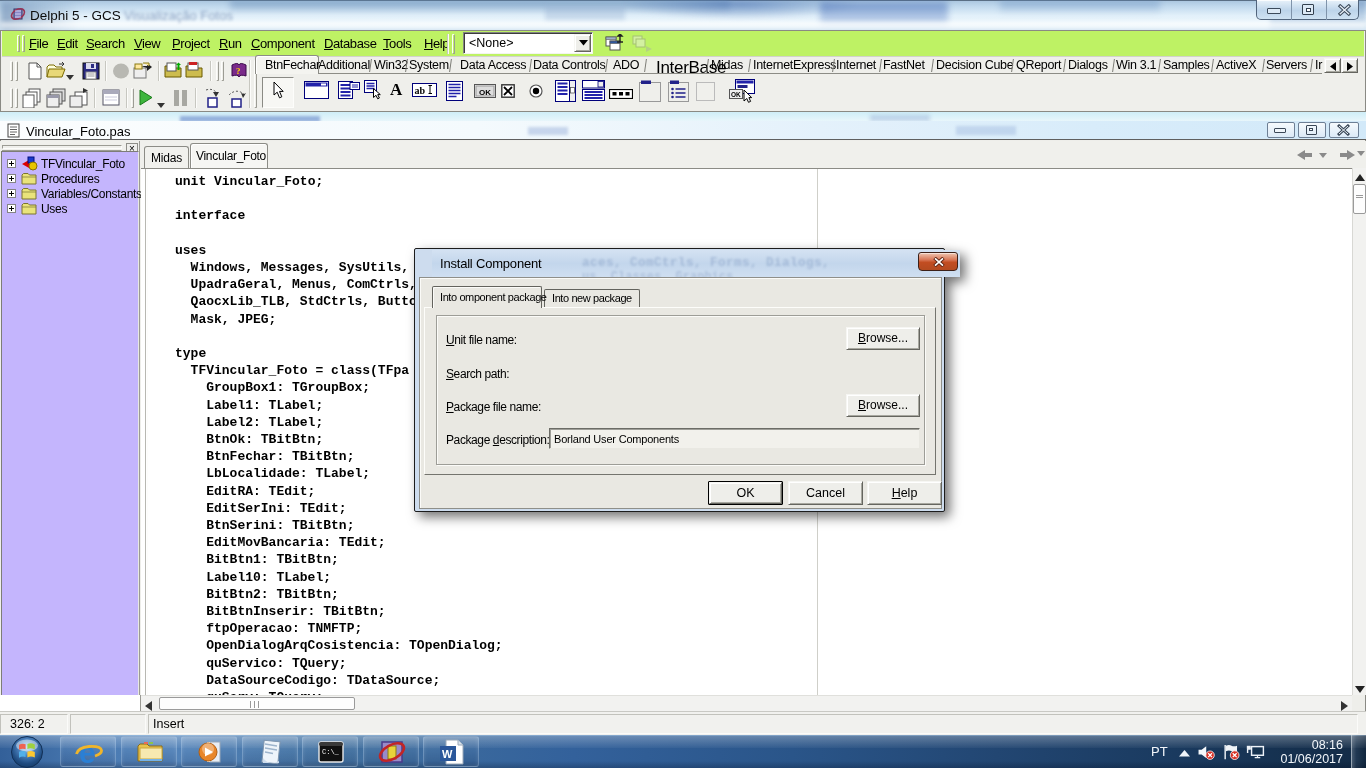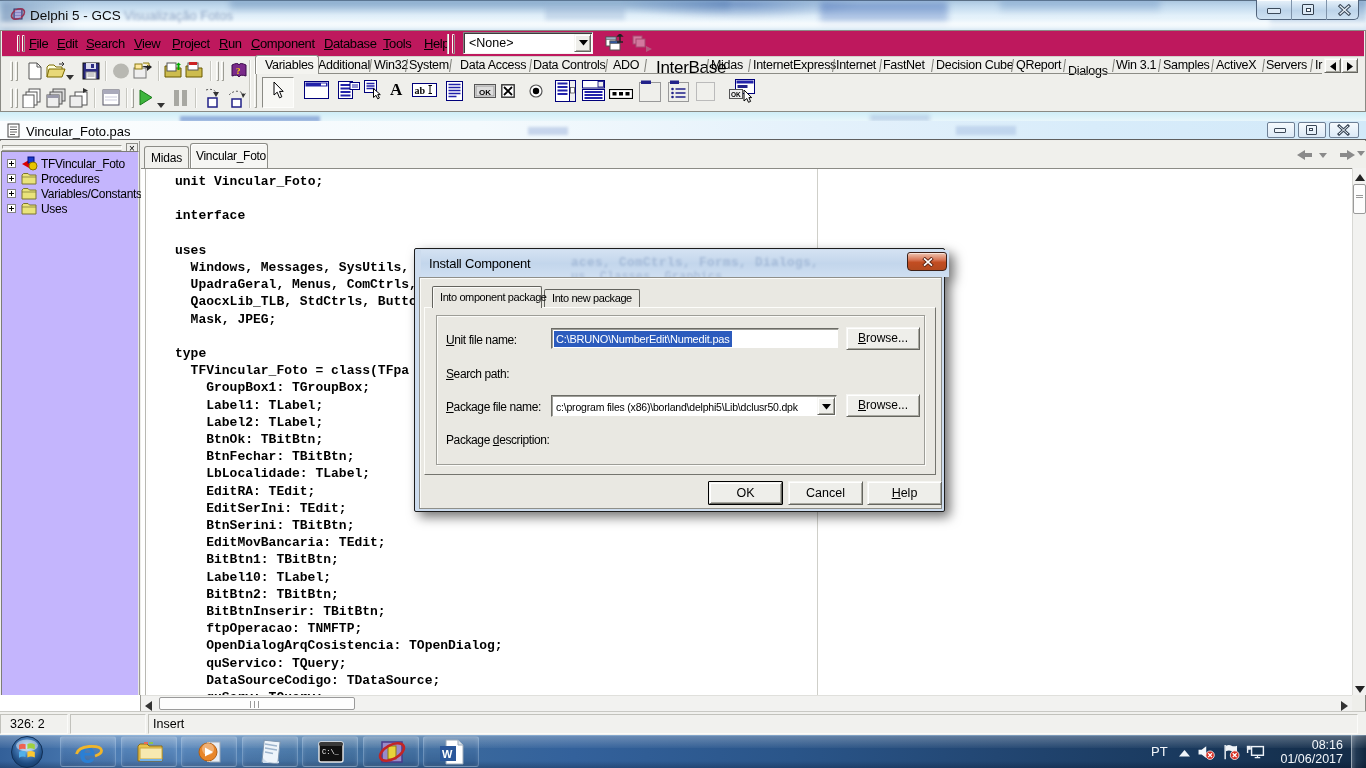--- a/index.html
+++ b/index.html
@@ -37,21 +37,21 @@
     <div class="ab" style="left:48.5px;top:7.5px;width:5px;height:4px;border:1.5px solid #33404f;background:#fff"></div>
     <svg class="ab" style="left:80px;top:4px" width="15" height="12" viewBox="0 0 15 12">
         <path d="M2 1 L13 11 M13 1 L2 11" stroke="#3c4a5a" stroke-width="3.4"></path>
         <path d="M2.8 1.8 L12.2 10.2 M12.2 1.8 L2.8 10.2" stroke="#e8f0f8" stroke-width="1.3"></path>
       </svg>
   </div>
 </div>
 
 <div class="ab" style="left:0;top:30px;width:1366px;height:705px;background:#eeeeea;border:1px solid #8a8a84;border-bottom:none"></div>
 
-<div class="ab" style="left:2px;top:31px;width:1362px;height:26px;background:#be185d;border-bottom:1px solid #d2d2cb">
+<div class="ab" style="left:2px;top:31px;width:1362px;height:26px;background:#bef264;border-bottom:1px solid #d2d2cb">
   <div class="ab grip" style="left:15px;top:4px;height:17px"></div>
   <div class="ab grip" style="left:20px;top:4px;height:17px"></div>
   <div id="menu" class="ab" style="left:0;top:5px;font-size:13px;letter-spacing:-0.4px;color:#000;width:1360px;height:18px">
       <span class="ab" style="left:27px;top:0;white-space:nowrap"><u>F</u>ile</span>
       <span class="ab" style="left:55px;top:0;white-space:nowrap"><u>E</u>dit</span>
       <span class="ab" style="left:84px;top:0;white-space:nowrap"><u>S</u>earch</span>
       <span class="ab" style="left:132px;top:0;white-space:nowrap"><u>V</u>iew</span>
       <span class="ab" style="left:170px;top:0;white-space:nowrap"><u>P</u>roject</span>
       <span class="ab" style="left:217px;top:0;white-space:nowrap"><u>R</u>un</span>
       <span class="ab" style="left:249px;top:0;white-space:nowrap"><u>C</u>omponent</span>
@@ -185,35 +185,35 @@
         <path d="M16 6 L13 5 L15 10 L18 5 Z" fill="#333"></path>
         <rect x="4" y="11" width="9" height="8" fill="#fff" stroke="#228" stroke-width="1.5"></rect>
       </svg></div>
   </div>
 
 <div class="ab tb-sep" style="left:249px;top:60px;height:48px"></div>
 <div class="ab grip" style="left:254px;top:60px;height:48px"></div>
 <div class="ab" style="left:259px;top:57px;width:1105px;height:55px;background:#efefeb">
   <div id="paltabs" class="ab" style="left:0;top:0;width:1105px;height:17px">
       <div class="ab" style="left:-4px;top:-2px;width:64px;height:19px;background:#f4f4f0;border:1px solid #8c8c86;border-bottom:none;border-radius:3px 3px 0 0;z-index:2;box-shadow:inset 1px 1px 0 #fff"></div>
-      <div class="ab" style="left:6px;top:1px;font-size:12.5px;letter-spacing:-0.3px;white-space:nowrap;z-index:3">Variables</div>
+      <div class="ab" style="left:6px;top:1px;font-size:12.5px;letter-spacing:-0.3px;white-space:nowrap;z-index:3">BtnFechar</div>
       <div class="ab" style="left:59px;top:1px;font-size:12.5px;letter-spacing:-0.3px;white-space:nowrap">Additional</div>
       <div class="ab" style="left:115px;top:1px;font-size:12.5px;letter-spacing:-0.3px;white-space:nowrap">Win32</div>
       <div class="ab" style="left:150px;top:1px;font-size:12.5px;letter-spacing:-0.3px;white-space:nowrap">System</div>
       <div class="ab" style="left:201px;top:1px;font-size:12.5px;letter-spacing:-0.3px;white-space:nowrap">Data Access</div>
       <div class="ab" style="left:274px;top:1px;font-size:12.5px;letter-spacing:-0.3px;white-space:nowrap">Data Controls</div>
       <div class="ab" style="left:354px;top:1px;font-size:12.5px;letter-spacing:-0.3px;white-space:nowrap">ADO</div>
       <div class="ab" style="left:397px;top:1px;font-size:17px;letter-spacing:-0.3px;white-space:nowrap">InterBase</div>
       <div class="ab" style="left:452px;top:1px;font-size:12.5px;letter-spacing:-0.3px;white-space:nowrap">Midas</div>
       <div class="ab" style="left:494px;top:1px;font-size:12.5px;letter-spacing:-0.3px;white-space:nowrap">InternetExpress</div>
       <div class="ab" style="left:577px;top:1px;font-size:12.5px;letter-spacing:-0.3px;white-space:nowrap">Internet</div>
       <div class="ab" style="left:624px;top:1px;font-size:12.5px;letter-spacing:-0.3px;white-space:nowrap">FastNet</div>
       <div class="ab" style="left:677px;top:1px;font-size:12.5px;letter-spacing:-0.3px;white-space:nowrap">Decision Cube</div>
       <div class="ab" style="left:757px;top:1px;font-size:12.5px;letter-spacing:-0.3px;white-space:nowrap">QReport</div>
-      <div class="ab" style="left:809px;top:7px;font-size:12.5px;letter-spacing:-0.3px;white-space:nowrap">Dialogs</div>
+      <div class="ab" style="left:809px;top:1px;font-size:12.5px;letter-spacing:-0.3px;white-space:nowrap">Dialogs</div>
       <div class="ab" style="left:857px;top:1px;font-size:12.5px;letter-spacing:-0.3px;white-space:nowrap">Win 3.1</div>
       <div class="ab" style="left:904px;top:1px;font-size:12.5px;letter-spacing:-0.3px;white-space:nowrap">Samples</div>
       <div class="ab" style="left:957px;top:1px;font-size:12.5px;letter-spacing:-0.3px;white-space:nowrap">ActiveX</div>
       <div class="ab" style="left:1007px;top:1px;font-size:12.5px;letter-spacing:-0.3px;white-space:nowrap">Servers</div>
       <div class="ab" style="left:1056px;top:1px;font-size:12.5px;letter-spacing:-0.3px;white-space:nowrap">Ir</div>
       <div class="ab" style="left:53px;top:2px;width:1px;height:13px;background:#7d7d77;transform:skewX(-8deg)"></div>
       <div class="ab" style="left:111px;top:2px;width:1px;height:13px;background:#7d7d77;transform:skewX(-8deg)"></div>
       <div class="ab" style="left:147px;top:2px;width:1px;height:13px;background:#7d7d77;transform:skewX(-8deg)"></div>
       <div class="ab" style="left:191px;top:2px;width:1px;height:13px;background:#7d7d77;transform:skewX(-8deg)"></div>
       <div class="ab" style="left:271px;top:2px;width:1px;height:13px;background:#7d7d77;transform:skewX(-8deg)"></div>
@@ -490,21 +490,21 @@
   <div class="ab" style="left:0;top:2px;width:68px;height:20px;border:1px solid;border-color:#c2c2bc #fbfbf9 #fbfbf9 #c2c2bc"></div>
   <div class="ab" style="left:10px;top:5px;font-size:12.5px">326:  2</div>
   <div class="ab" style="left:70px;top:2px;width:76px;height:20px;border:1px solid;border-color:#c2c2bc #fbfbf9 #fbfbf9 #c2c2bc"></div>
   <div class="ab" style="left:148px;top:2px;width:1210px;height:20px;border:1px solid;border-color:#c2c2bc #fbfbf9 #fbfbf9 #c2c2bc"></div>
   <div class="ab" style="left:153px;top:5px;font-size:12.5px">Insert</div>
 </div>
 
 <div class="ab" style="left:414px;top:248px;width:531px;height:264px;filter:drop-shadow(5px 5px 6px rgba(0,0,0,.55))">
  <div class="ab" style="left:0;top:0;width:531px;height:264px;background:#cddcee;border:1px solid #1c1c1c;border-radius:2px">
 
-  <div class="ab" style="left:6px;top:1px;width:528px;height:27px;background:linear-gradient(180deg,#d4e2f2 0%,#c3d6ec 50%,#cfdff1 100%);overflow:hidden">
+  <div class="ab" style="left:17px;top:1px;width:528px;height:27px;background:linear-gradient(180deg,#d4e2f2 0%,#c3d6ec 50%,#cfdff1 100%);overflow:hidden">
     <div class="ab mono" style="left:150px;top:6px;font-size:12.5px;font-weight:bold;color:rgba(60,90,150,.24);filter:blur(1px);letter-spacing:.5px">aces, ComCtrls, Forms, Dialogs,</div>
     <div class="ab mono" style="left:150px;top:20px;font-size:12px;font-weight:bold;color:rgba(60,90,150,.22);filter:blur(1.2px)">us, Classes, Graphics</div>
     <div class="ab" style="left:8px;top:6px;font-size:13px;letter-spacing:-0.2px;color:#000">Install Component</div>
     <div class="ab" style="left:486px;top:2px;width:40px;height:19px;background:linear-gradient(180deg,#efc6b2 0%,#d87757 40%,#c24d22 55%,#b34a20 100%);border:1px solid #3c2018;border-radius:3px 3px 4px 4px;box-shadow:inset 0 1px 0 rgba(255,255,255,.5)">
       <svg class="ab" style="left:14px;top:4px" width="12" height="10" viewBox="0 0 12 10">
             <path d="M1.5 1 L10.5 9 M10.5 1 L1.5 9" stroke="#5d2413" stroke-width="3.6"></path>
             <path d="M2 1.3 L10 8.7 M10 1.3 L2 8.7" stroke="#fff" stroke-width="1.6"></path>
           </svg>
     </div>
   </div>
@@ -516,39 +516,31 @@
   </div>
   <div class="ab" style="left:129px;top:40px;width:96px;height:19px;background:#e9e8e2;border:1px solid #63635d;border-bottom:none;border-radius:2px 2px 0 0">
     <div class="ab" style="left:7px;top:2px;font-size:11px;letter-spacing:-0.4px;white-space:nowrap">Into new package</div>
   </div>
 
   <div class="ab" style="left:9px;top:58px;width:512px;height:168px;background:#e9e8e2;border:1px solid;border-color:#fdfdfa #74746e #74746e #fdfdfa"></div>
 
   <div class="ab" style="left:21px;top:66px;width:489px;height:150px;border:1px solid #9d9d97;box-shadow:inset 1px 1px 0 #fbfbf8, 1px 1px 0 #fbfbf8"></div>
 
   <div class="ab" style="left:31px;top:84px;font-size:12px;letter-spacing:-0.4px;white-space:nowrap"><u>U</u>nit file name:</div>
-  <div class="ab" style="left:136px;top:79px;width:288px;height:21px;background:#fff;border:1px solid;border-color:#6c6c66 #e9e8e2 #e9e8e2 #6c6c66;box-shadow:inset 1px 1px 0 #9e9e98">
-    <div class="ab" style="left:2px;top:2px;width:178px;height:16px;background:#2c5bbd"></div>
-    <div class="ab" style="left:4px;top:4px;font-size:11px;letter-spacing:-0.2px;color:#fff;white-space:nowrap">C:\BRUNO\NumberEdit\Numedit.pas</div>
-  </div>
   <div class="ab btn3d" style="left:431px;top:78px;width:74px;height:23px;text-align:center;font-size:12px;line-height:21px"><u>B</u>rowse...</div>
 
   <div class="ab" style="left:31px;top:118px;font-size:12px;letter-spacing:-0.4px;white-space:nowrap"><u>S</u>earch path:</div>
 
   <div class="ab" style="left:31px;top:151px;font-size:12px;letter-spacing:-0.4px;white-space:nowrap"><u>P</u>ackage file name:</div>
-  <div class="ab" style="left:136px;top:146px;width:286px;height:22px;background:#fff;border:1px solid;border-color:#6c6c66 #e9e8e2 #e9e8e2 #6c6c66;box-shadow:inset 1px 1px 0 #9e9e98;overflow:hidden">
-    <div class="ab" style="left:4px;top:5px;font-size:10.5px;letter-spacing:-0.2px;white-space:nowrap">c:\program files (x86)\borland\delphi5\Lib\dclusr50.dpk</div>
-    <div class="ab btn3d" style="right:1px;top:1px;width:18px;height:18px"></div>
-    <svg class="ab" style="right:5px;top:8px" width="9" height="6">
-          <path d="M0 0 L9 0 L4.5 5.5 Z" fill="#000"></path>
-        </svg>
-  </div>
   <div class="ab btn3d" style="left:431px;top:145px;width:74px;height:23px;text-align:center;font-size:12px;line-height:21px"><u>B</u>rowse...</div>
 
   <div class="ab" style="left:31px;top:184px;font-size:12px;letter-spacing:-0.4px;white-space:nowrap">Package <u>d</u>escription:</div>
+  <div class="ab" style="left:134px;top:179px;width:371px;height:21px;background:#f2f1ec;border:1px solid;border-color:#6c6c66 #e9e8e2 #e9e8e2 #6c6c66;box-shadow:inset 1px 1px 0 #9e9e98">
+    <div class="ab" style="left:4px;top:4px;font-size:11px;letter-spacing:-0.2px">Borland User Components</div>
+  </div>
 
   <div class="ab" style="left:293px;top:232px;width:75px;height:24px;border:1px solid #000;border-radius:1px">
         <div class="btn3d" style="width:100%;height:100%;text-align:center;font-size:12.5px;line-height:21px">OK</div>
       </div>
   <div class="ab btn3d" style="left:373px;top:232px;width:75px;height:24px;text-align:center;font-size:12.5px;line-height:22px">Cancel</div>
   <div class="ab btn3d" style="left:452px;top:232px;width:75px;height:24px;text-align:center;font-size:12.5px;line-height:22px"><u>H</u>elp</div>
  </div>
 </div>
 
 <div class="ab" style="left:0;top:735px;width:1366px;height:33px;background:linear-gradient(90deg,#336099 0%,#4a7ab2 7%,#5282b8 13%,#41709f 25%,#33619b 42%,#2a5589 58%,#224672 73%,#1a3a5f 86%,#15304e 95%,#132c47 100%);overflow:hidden">

